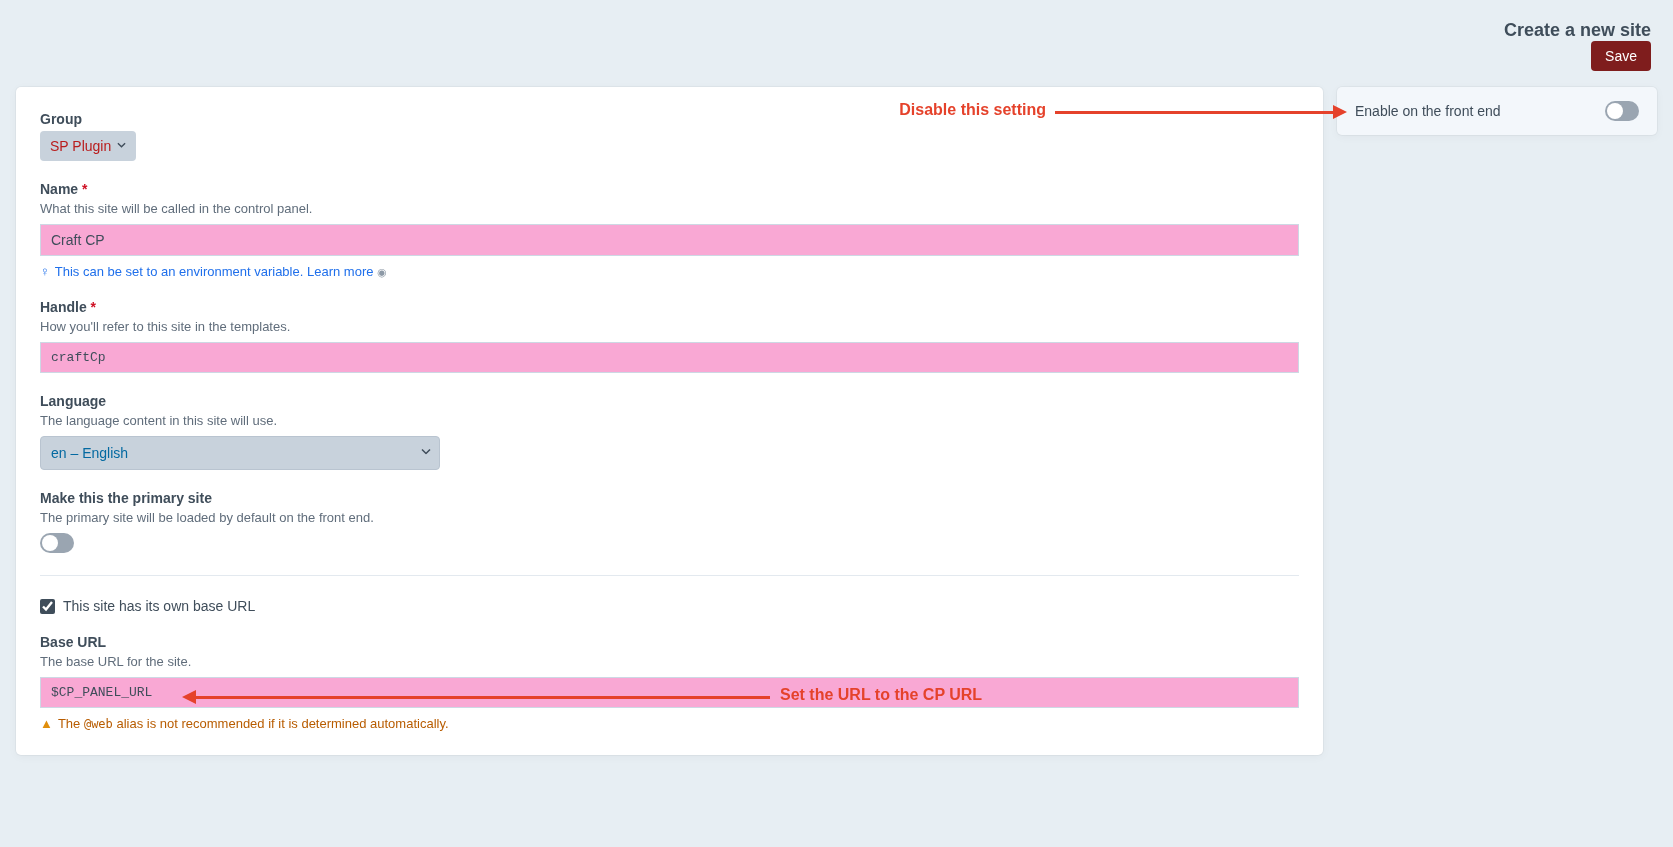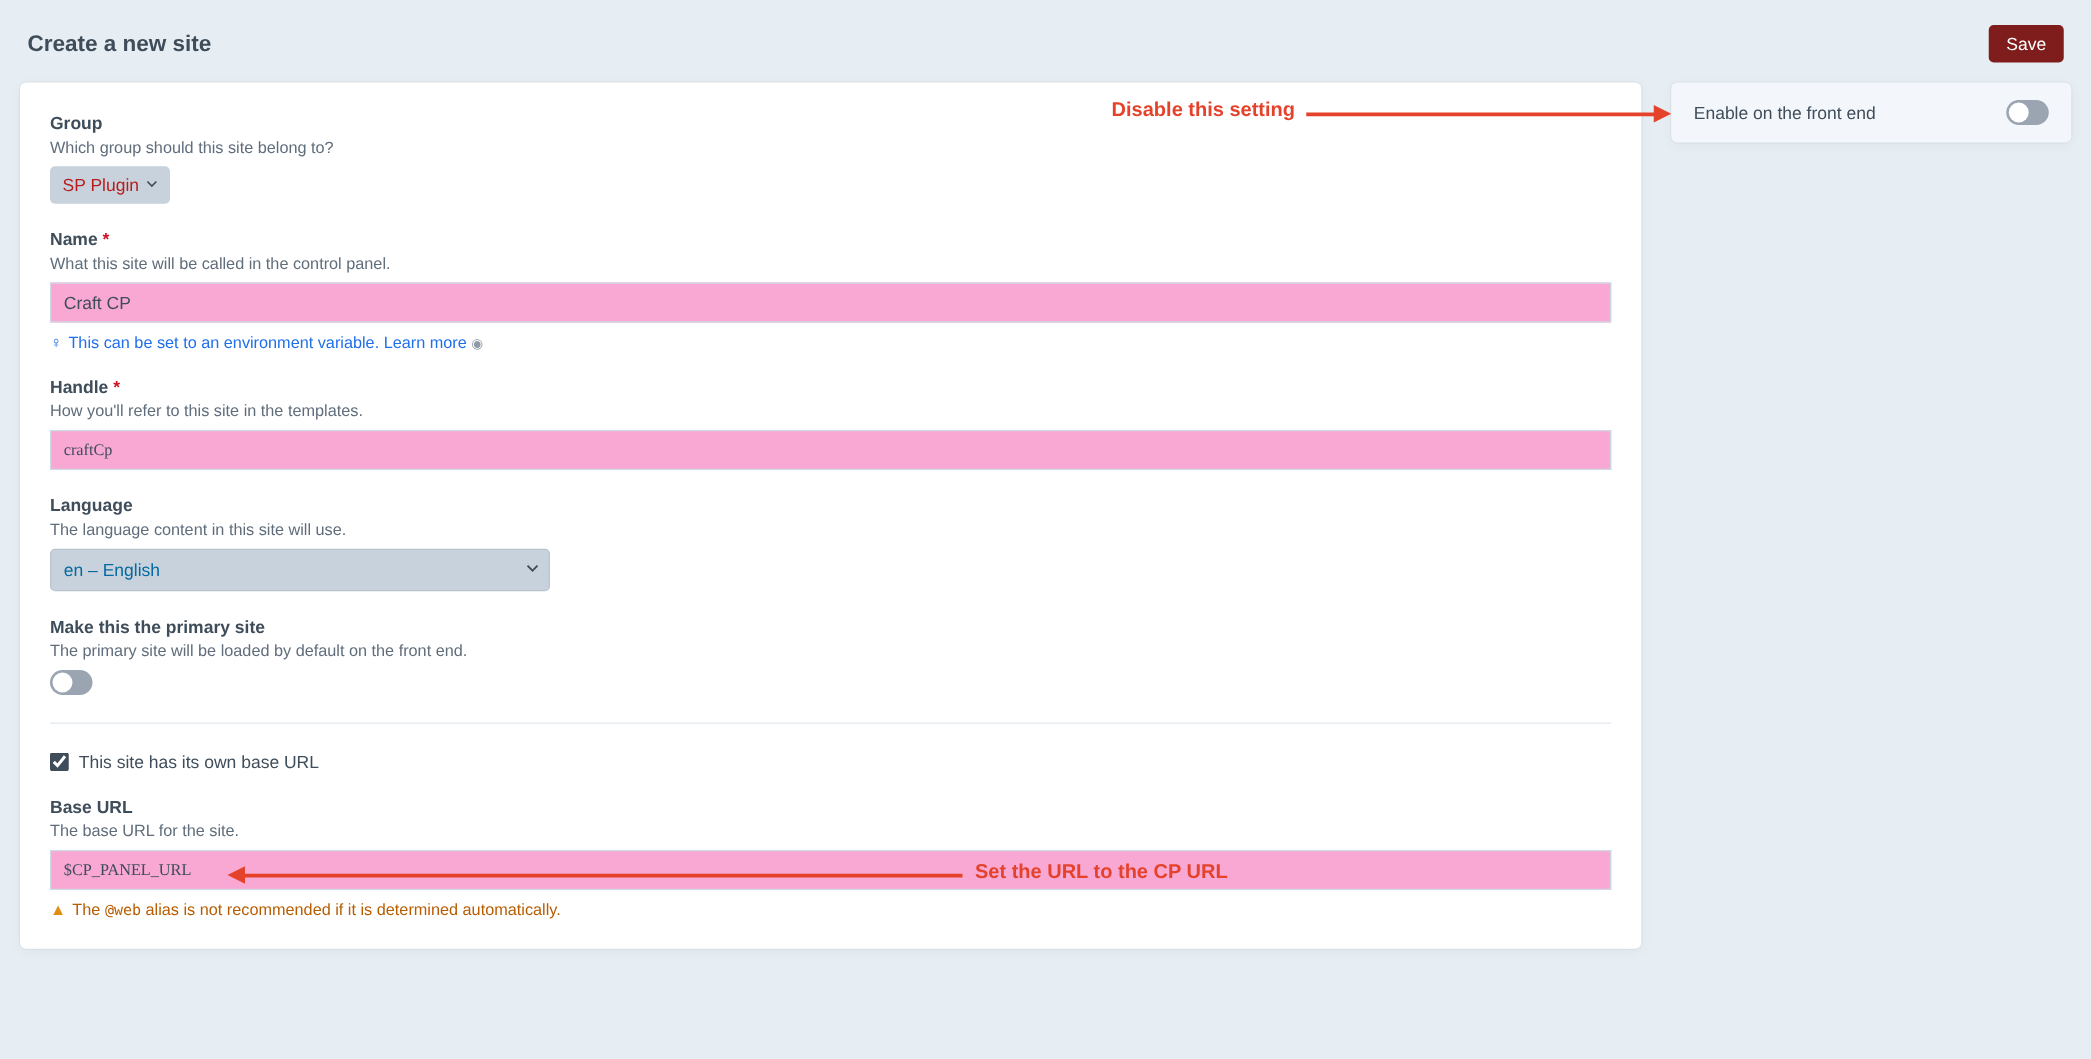--- a/index.html
+++ b/index.html
@@ -6,42 +6,43 @@
   body {
     font-family: -apple-system, BlinkMacSystemFont, "Segoe UI", Helvetica, Arial, sans-serif;
     background: #e7eef3;
     color: #3f4d5a;
     font-size: 14px;
     padding: 20px 16px;
   }
   .header-row {
     display: flex;
     justify-content: space-between;
-    align-items: center;
+    align-items: flex-end;
     margin-bottom: 16px;
     padding: 0 6px;
+    flex-direction: column;
   }
   h1 {
     font-size: 18px;
     font-weight: 700;
     color: #3f4d5a;
   }
   .save-btn {
     background: #7f1d1d;
     color: #fff;
     border: none;
     border-radius: 4px;
     padding: 7px 14px;
     font-size: 14px;
     font-weight: 500;
     cursor: pointer;
   }
   .layout {
     display: flex;
-    gap: 24px;
+    gap: 14px;
     align-items: flex-start;
   }
   .main-panel {
     flex: 1;
     background: #fff;
     border-radius: 5px;
     padding: 24px;
     box-shadow: 0 0 0 1px rgba(0,0,0,0.03), 0 2px 10px rgba(0,0,0,0.04);
     position: relative;
   }
@@ -75,21 +76,21 @@
   .text-input {
     width: 100%;
     padding: 7px 10px;
     border: 1px solid #cdd8e4;
     border-radius: 0;
     background: #f9a8d4;
     font-size: 14px;
     color: #3f4d5a;
   }
   .code-input {
-    font-family: Liberation Serif, serif;
+    font-family: Liberation Mono, monospace;
     font-size: 13px;
   }
   .select-btn {
     background: #c8d2dc;
     border: none;
     border-radius: 4px;
     padding: 7px 10px;
     font-size: 14px;
     color: #b91c1c;
     display: inline-flex;
@@ -216,21 +217,20 @@
 <div class="header-row">
   <h1>Create a new site</h1>
   <button class="save-btn">Save</button>
 </div>
 
 <div class="layout">
   <div class="main-panel">
 
     <div class="field">
       <label class="field-label">Group</label>
-      <div class="field-instructions">Which group should this site belong to?</div>
       <button class="select-btn">
         <span>SP Plugin</span>
         <span class="chevron">
           <svg viewBox="0 0 10 6" width="9" height="6">
               <path d="M1 1l4 4 4-4" stroke="#3f4d5a" stroke-width="1.5" fill="none"></path>
             </svg>
         </span>
       </button>
     </div>
 

